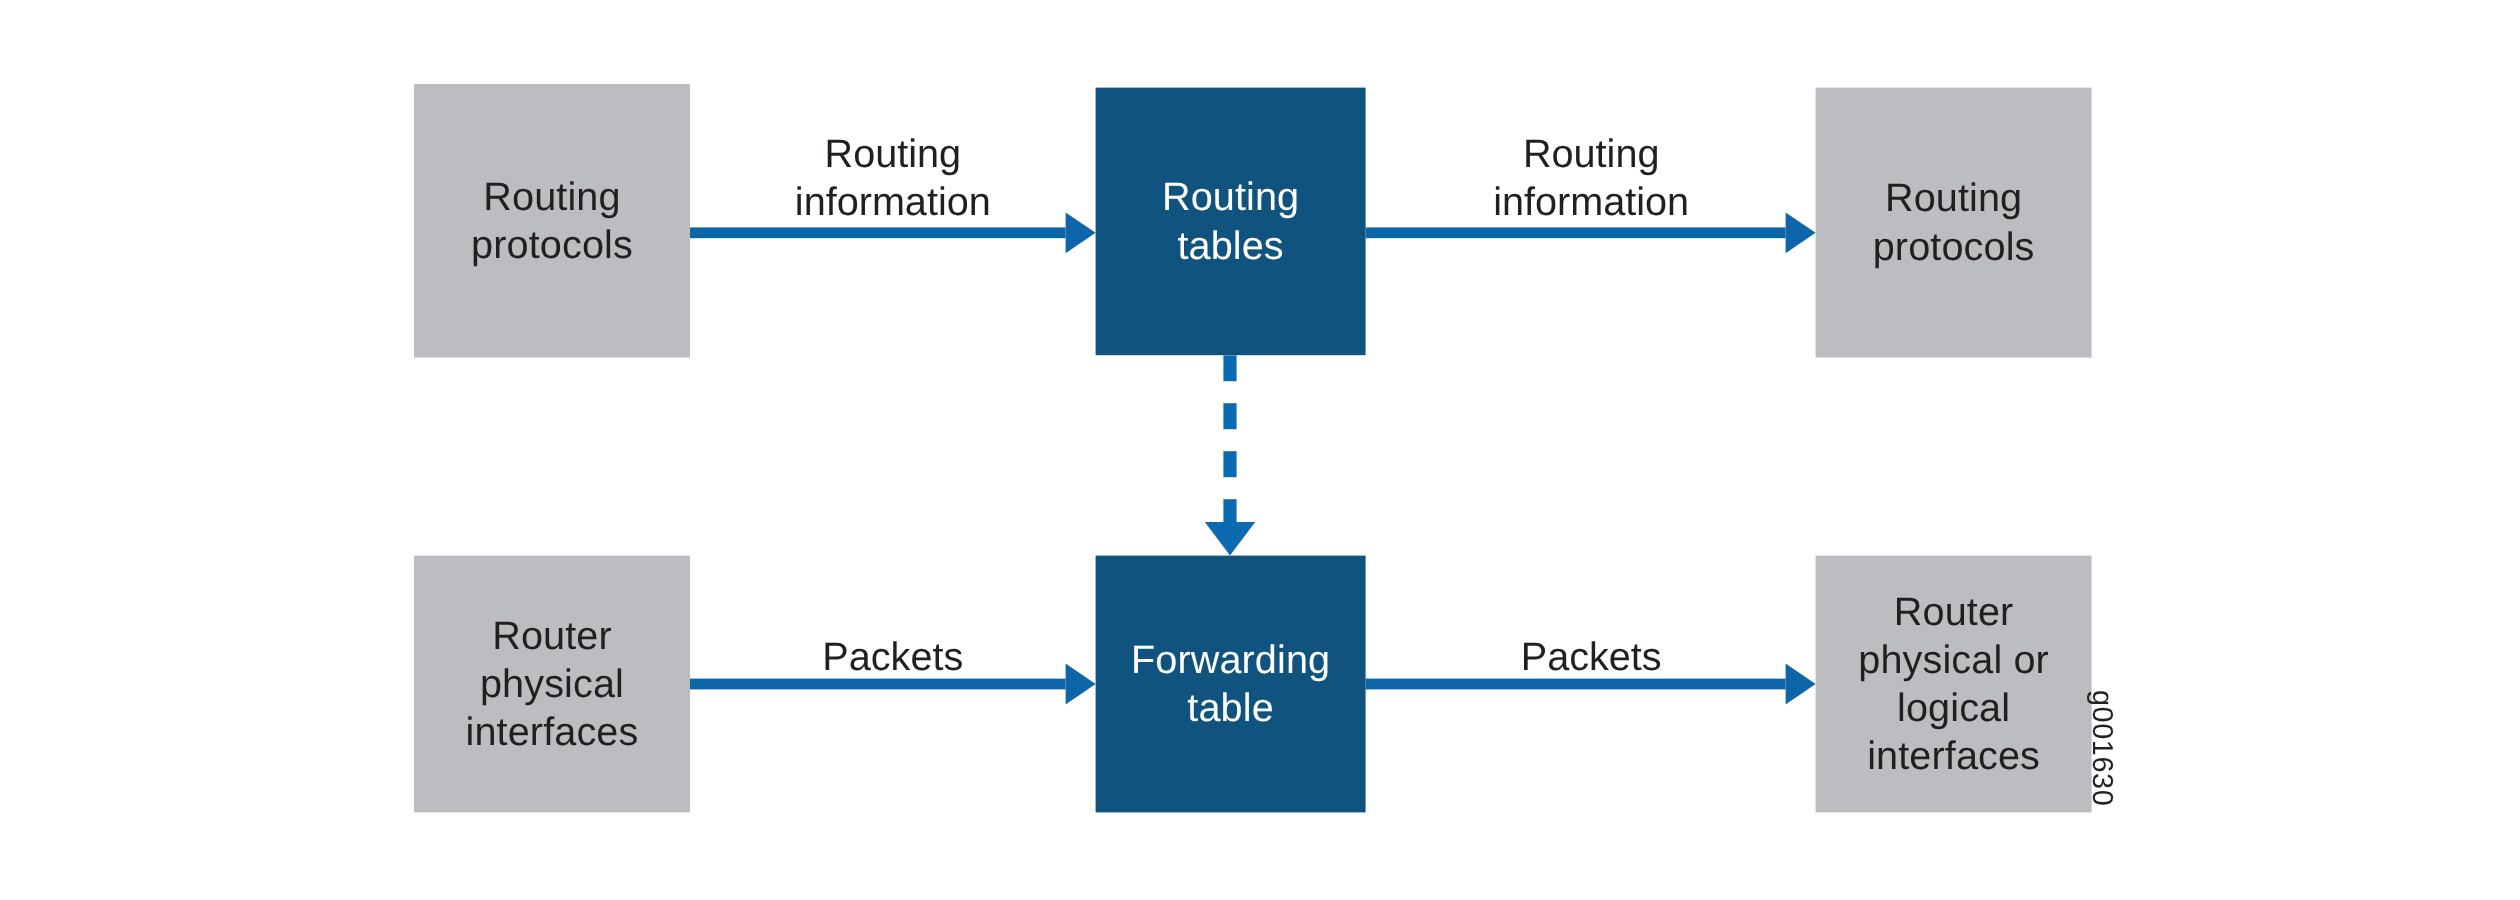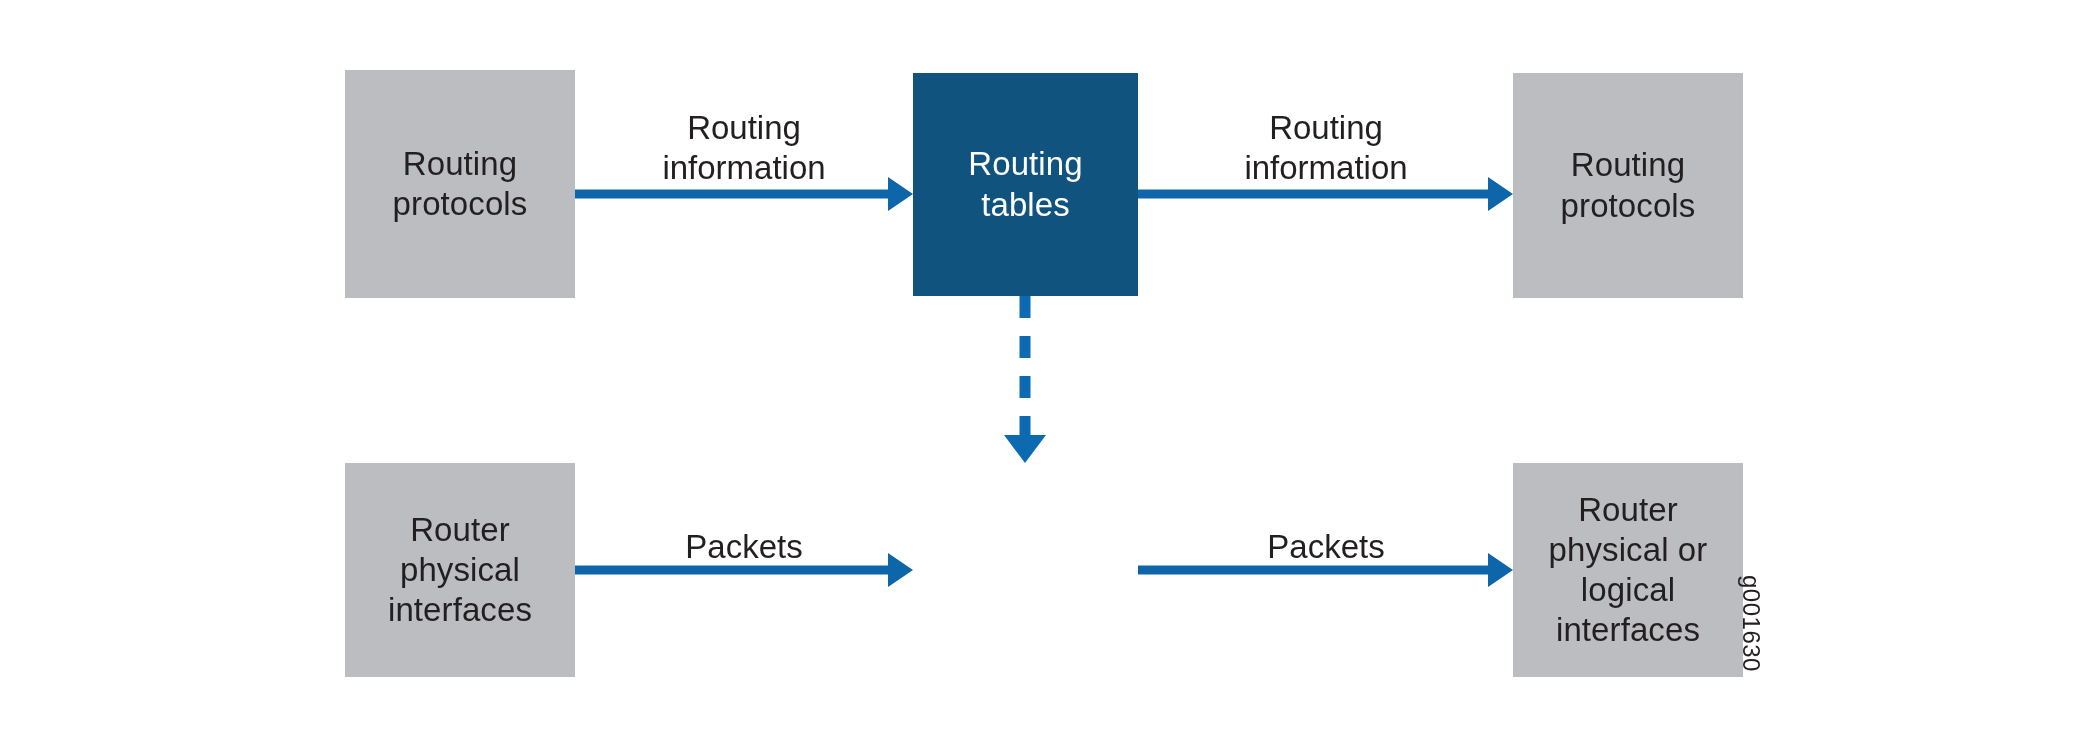--- a/index.html
+++ b/index.html
@@ -167,20 +167,24 @@
 interfaces</span>
   </div>
 
   <div class="arrow-h" style="left:575px; top:570px; width:338px;">
     <div class="shaft" style="width:313px;"></div>
     <div class="head" style="left:313px;"></div>
   </div>
 
   <div class="arrow-label" style="left:584px; top:527px; width:320px;">Packets</div>
 
+  <div class="node node-blue" style="left:913px; top:463px; width:225px; height:214px;">
+    <span class="node-label">Forwarding
+table</span>
+  </div>
 
   <div class="arrow-h" style="left:1138px; top:570px; width:375px;">
     <div class="shaft" style="width:350px;"></div>
     <div class="head" style="left:350px;"></div>
   </div>
 
   <div class="arrow-label" style="left:1166px; top:527px; width:320px;">Packets</div>
 
   <div class="node node-gray" style="left:1513px; top:463px; width:230px; height:214px;">
     <span class="node-label">Router

